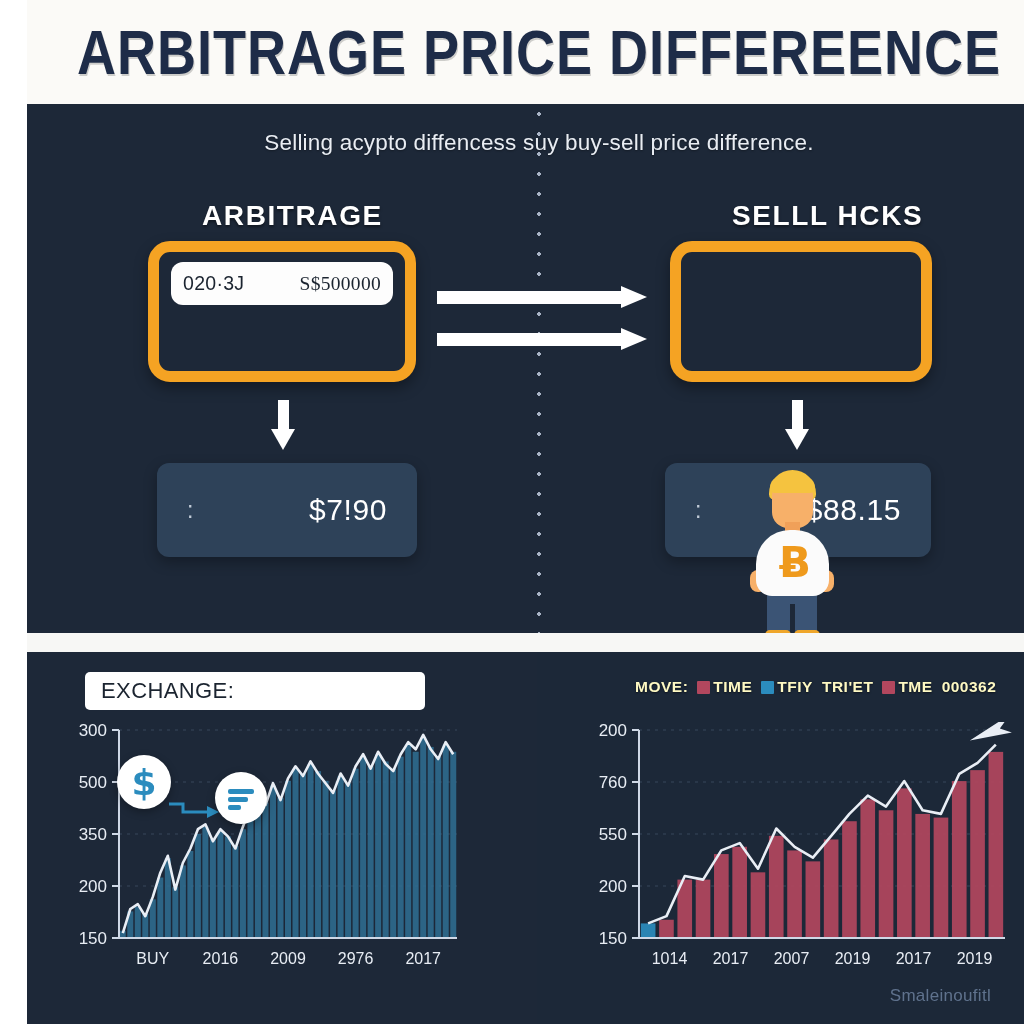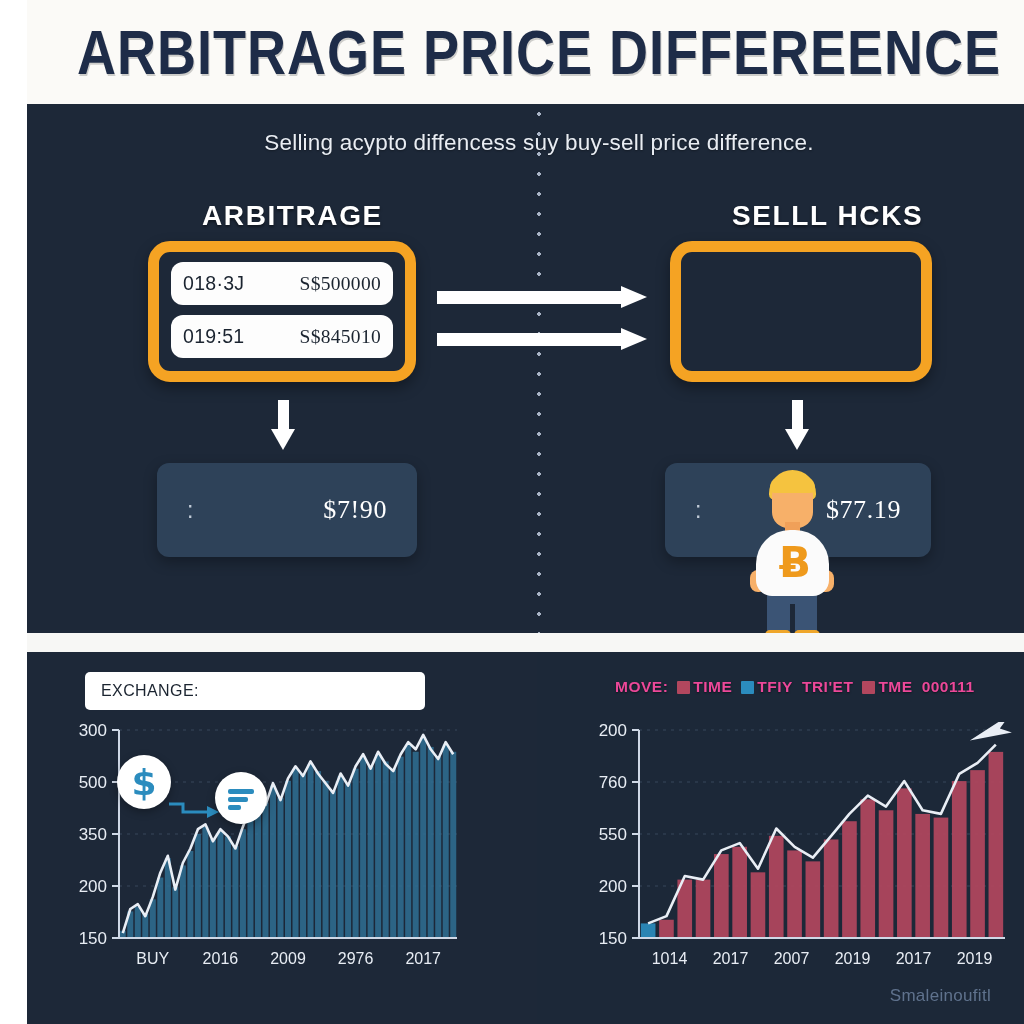--- a/index.html
+++ b/index.html
@@ -94,21 +94,21 @@
   
   .result{
     position:absolute;background:#2e4259;border-radius:12px;
     display:flex;align-items:center;justify-content:space-between;
     padding:0 30px;box-sizing:border-box;color:#ffffff;
     box-shadow:0 5px 14px rgba(0,0,0,.3);
   }
   .result.left{left:130px;top:463px;width:260px;height:94px;}
   .result.right{left:638px;top:463px;width:266px;height:94px;}
   .result .colon{font-size:23px;color:#dbe3ee;opacity:.85;}
-  .result .amt{font-size:26px;letter-spacing:.6px;font-family:Liberation Serif, serif;}
+  .result .amt{font-size:30px;letter-spacing:.6px;}
 
   
   .person{position:absolute;left:710px;top:470px;width:110px;height:172px;}
   .p-hair{position:absolute;left:32px;top:0;width:47px;height:30px;background:#f5c33f;border-radius:24px 24px 6px 6px;}
   .p-head{position:absolute;left:35px;top:10px;width:41px;height:48px;background:#f7b069;border-radius:16px;}
   .p-fringe{position:absolute;left:33px;top:6px;width:45px;height:17px;background:#f5c33f;border-radius:22px 22px 10px 10px;}
   .p-neck{position:absolute;left:48px;top:52px;width:15px;height:14px;background:#f0a059;}
   .p-shirt{position:absolute;left:19px;top:60px;width:73px;height:66px;background:#fbfbfb;border-radius:34px 34px 16px 16px;}
   .p-btc{position:absolute;left:42px;top:72px;width:28px;height:44px;color:#ef9a1c;font-size:42px;line-height:42px;font-weight:bold;font-family:"DejaVu Sans",sans-serif;}
   .p-armL{position:absolute;left:13px;top:100px;width:17px;height:22px;background:#f7b069;border-radius:8px;}
@@ -121,27 +121,27 @@
   
   .hr-band{position:absolute;left:0;top:633px;width:1024px;height:19px;background:#f7f7f5;}
 
   
   .lower{position:absolute;left:0;top:652px;width:1024px;height:372px;background:#1d2838;}
 
   
   .exchange-pill{
     position:absolute;left:58px;top:672px;width:340px;height:38px;
     background:#ffffff;border-radius:5px;display:flex;align-items:center;
-    padding:12px 16px;box-sizing:border-box;color:#1b2430;font-size:16px;letter-spacing:.4px;
+    padding:12px 16px;box-sizing:border-box;color:#1b2430;font-size:22px;letter-spacing:.4px;
   }
 
   
   .legend{
-    position:absolute;left:588px;top:678px;display:flex;align-items:center;gap:9px;
-    color:#ec4899;font-size:15.5px;font-weight:bold;letter-spacing:.5px;
+    position:absolute;left:608px;top:678px;display:flex;align-items:center;gap:9px;
+    color:#fef9c3;font-size:15.5px;font-weight:bold;letter-spacing:.5px;
     text-shadow:0 1px 2px rgba(0,0,0,.5);
   }
   .legend .sw{display:inline-block;width:13px;height:13px;border-radius:1px;margin-right:3px;vertical-align:-1px;}
   .legend .it{display:flex;align-items:center;}
 
   
   .chart{position:absolute;text-align:center;}
   #chart-left{left:40px;top:722px;width:400px;height:250px;}
   #chart-right{left:558px;top:722px;width:430px;height:250px;}
   .chart svg{display:block;}
@@ -174,26 +174,22 @@
 
   <div class="upper">
     <div class="subtitle">Selling acypto diffencess suy buy-sell price difference.</div>
   </div>
 
   <div class="dot-divider"></div>
 
   <div class="col-head left">ARBITRAGE</div>
   <div class="card left">
     <div class="row">
-      <span class="k">018·3J</span>
+      <span class="k">020·3J</span>
       <span class="v">S$500000</span>
-    </div>
-    <div class="row">
-      <span class="k">019:51</span>
-      <span class="v">S$845010</span>
     </div>
   </div>
 
   <div class="arrow-r" id="arrow-top">
     <div class="shaft"></div>
     <div class="head"></div>
   </div>
   <div class="arrow-r" id="arrow-bot">
     <div class="shaft"></div>
     <div class="head"></div>
@@ -211,21 +207,21 @@
     <div class="shaft"></div>
     <div class="head"></div>
   </div>
 
   <div class="result left">
     <span class="colon">:</span>
     <span class="amt">$7!90</span>
   </div>
   <div class="result right">
     <span class="colon">:</span>
-    <span class="amt">$77.19</span>
+    <span class="amt">$88.15</span>
   </div>
 
   <div class="person">
     <div class="p-hair"></div>
     <div class="p-head"></div>
     <div class="p-fringe"></div>
     <div class="p-neck"></div>
     <div class="p-armL"></div>
     <div class="p-armR"></div>
     <div class="p-legs"></div>
@@ -256,21 +252,21 @@
         <span>TFIY</span>
       </span>
     <span class="it">
         <span>TRI'ET</span>
       </span>
     <span class="it">
         <i class="sw" style="background: rgb(178, 71, 94);"></i>
         <span>TME</span>
       </span>
     <span class="it">
-        <span>000111</span>
+        <span>000362</span>
       </span>
   </div>
 
   <div class="chart" id="chart-left">
       <svg width="400" height="250">
         <line x1="52" x2="390" y1="8" y2="8" stroke="#4a5a72" stroke-width="1" stroke-dasharray="3 5" opacity=".6"></line>
         <line x1="45" x2="52" y1="8" y2="8" stroke="#cfd8e6" stroke-width="2"></line>
         <text x="40" y="14" text-anchor="end" class="ytick">300</text>
         <line x1="52" x2="390" y1="60" y2="60" stroke="#4a5a72" stroke-width="1" stroke-dasharray="3 5" opacity=".6"></line>
         <line x1="45" x2="52" y1="60" y2="60" stroke="#cfd8e6" stroke-width="2"></line>

